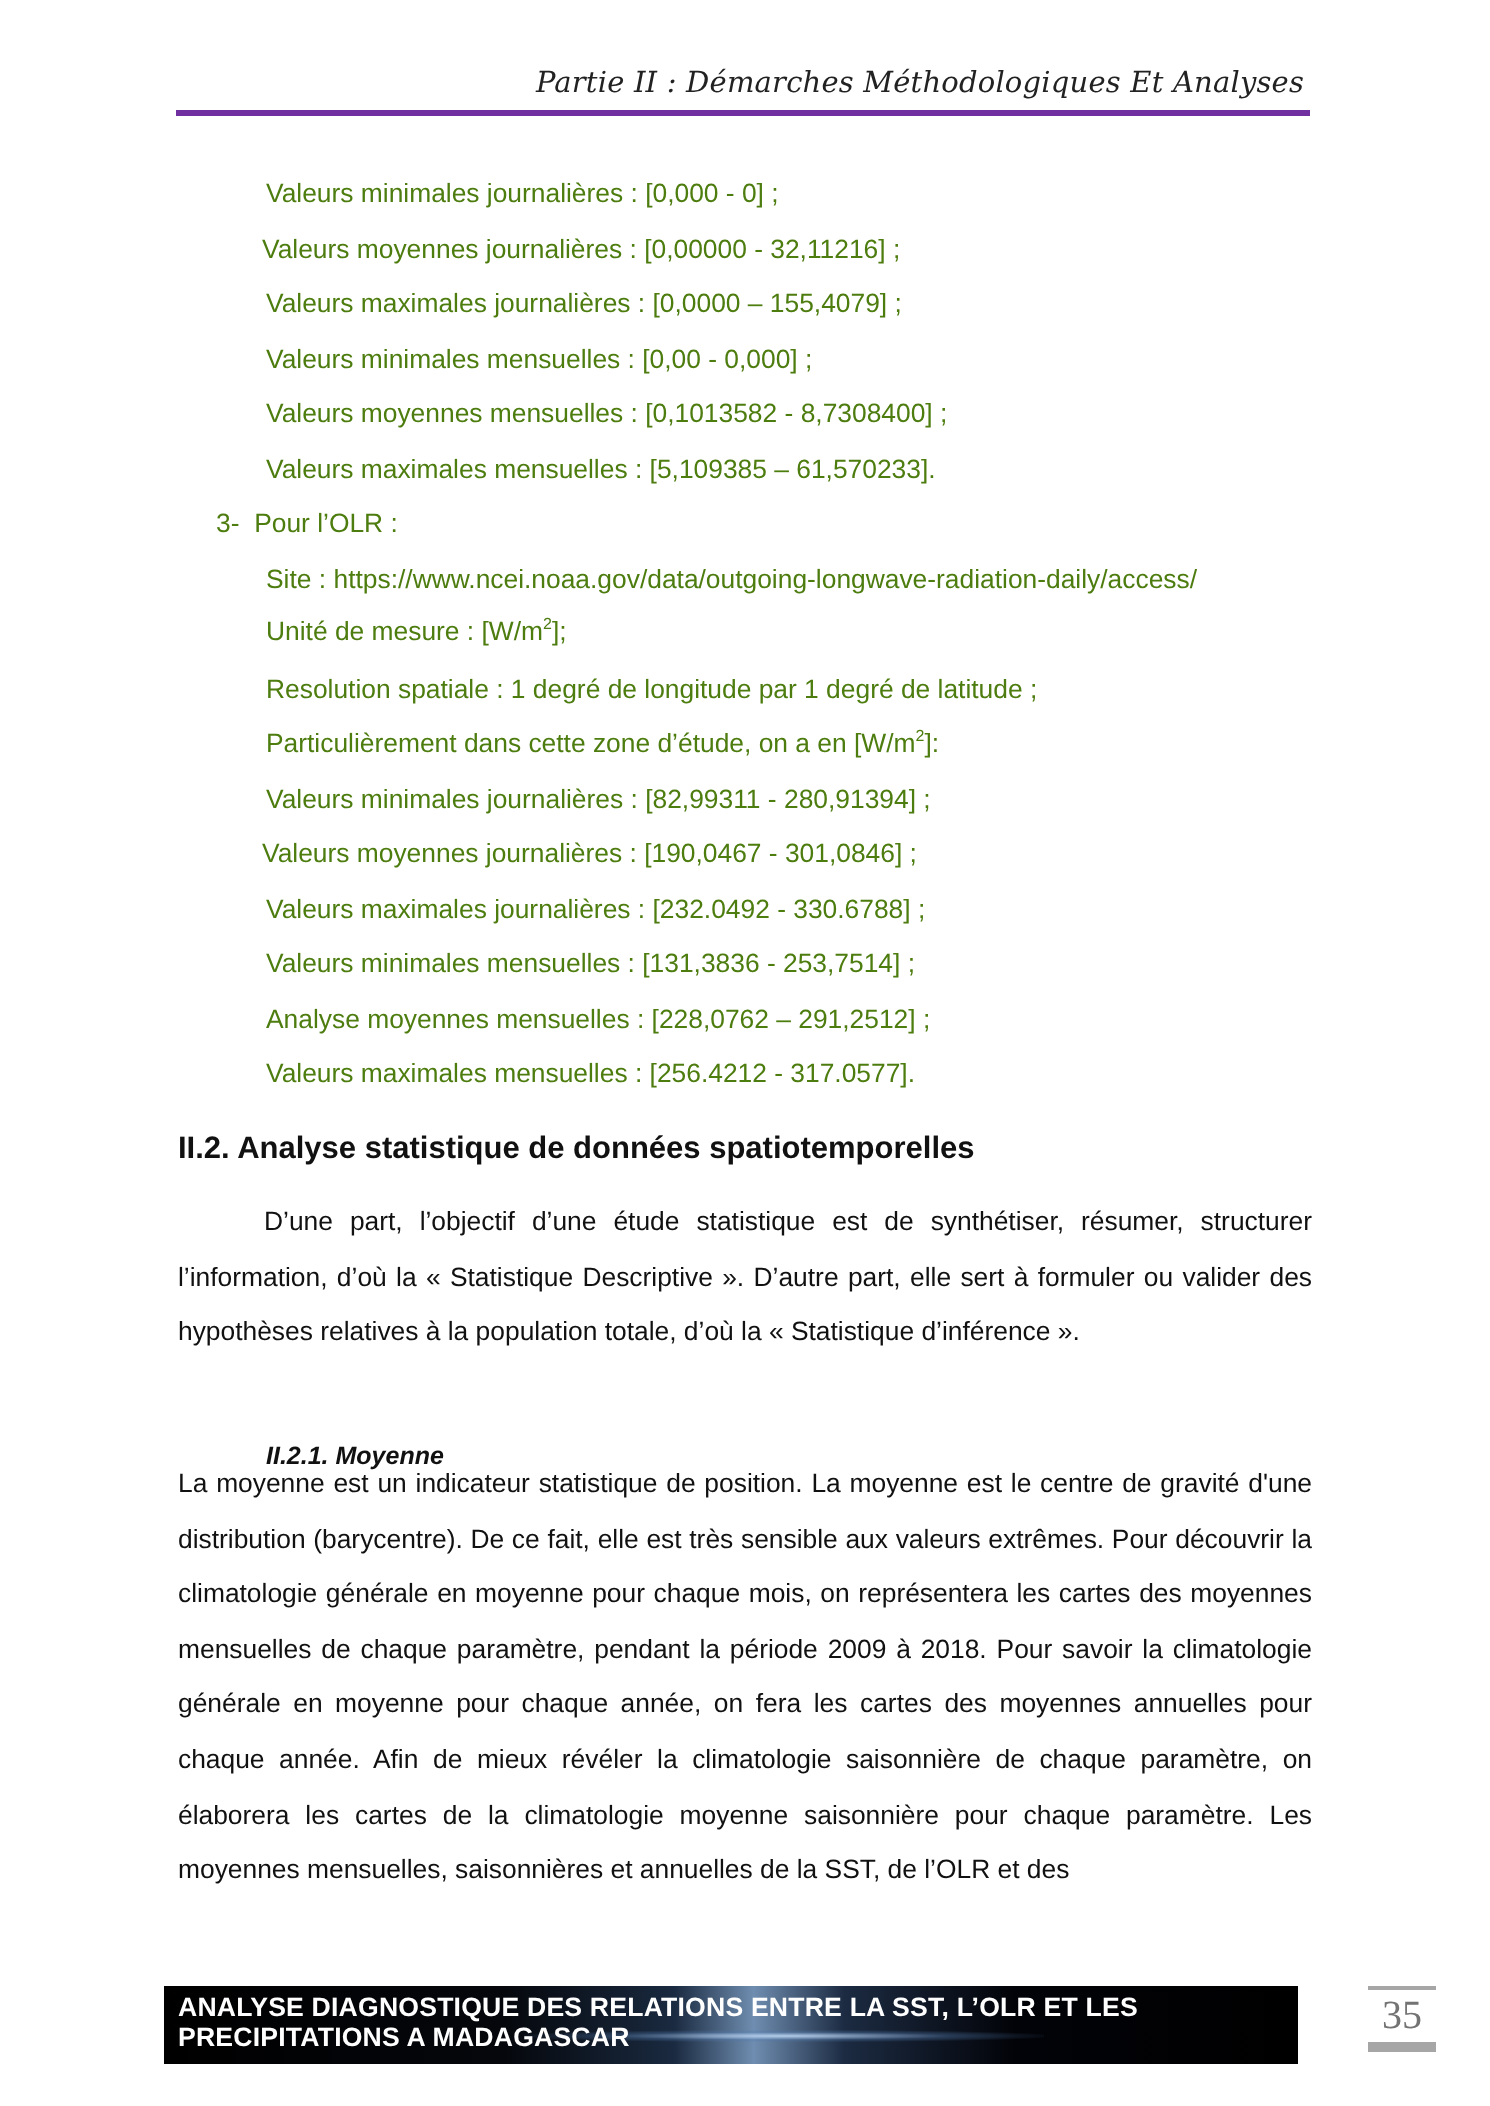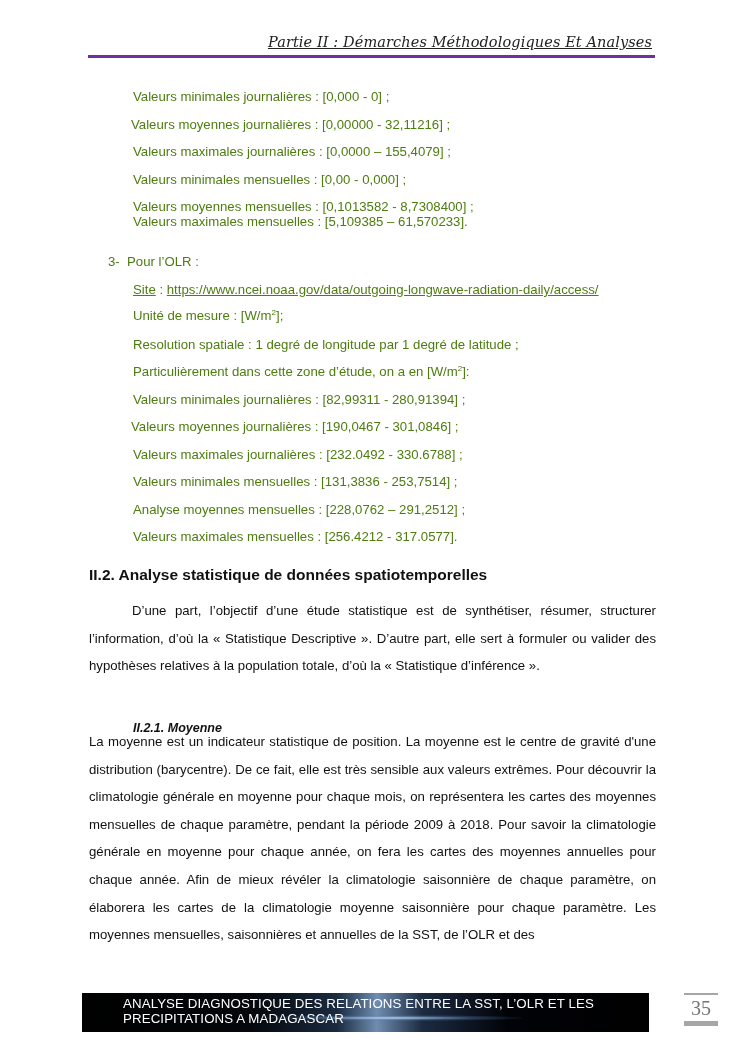--- a/index.html
+++ b/index.html
@@ -1,55 +1,55 @@
 <!DOCTYPE html>
 <html><head>
   <meta charset="utf-8">
   <style>
     html, body { margin: 0; padding: 0; background: #ffffff; }
     body { width: 745px; height: 1053px; position: relative; overflow: hidden;
            font-family: "Liberation Sans", sans-serif; color: #111; }
     .header-title { position: absolute; top: 34px; right: 93px; font-family: "DejaVu Serif", serif;
-           font-style: italic; font-size: 14.5px; color: #222; letter-spacing: 0.1px; text-decoration: underline; }
+           font-style: italic; font-size: 14.5px; color: #222; letter-spacing: 0.1px; }
     .header-rule { position: absolute; top: 55px; left: 88px; width: 567px; height: 3px; background: #7030a0; }
     .line { position: absolute; font-size: 13.2px; white-space: nowrap; color: #4d7c0f; }
     .ind1 { left: 133px; }
     .ind1b { left: 131px; }
     .num { left: 108px; }
     sup { font-size: 8px; vertical-align: super; line-height: 0; }
-    .u { text-decoration: underline; }
+    .u { }
     .h2 { position: absolute; left: 89px; top: 566px; font-size: 15.5px; font-weight: bold; color: #111; }
     .h3 { position: absolute; left: 133px; top: 697px; font-size: 12.5px; font-weight: bold; font-style: italic; margin-top: 24px; }
     .para { position: absolute; left: 89px; width: 567px; font-size: 13.2px; line-height: 27.6px;
             text-align: justify; color: #111; }
     .para .indent { display: inline-block; width: 43px; }
     .footer-banner { position: absolute; left: 82px; top: 993px; width: 567px; height: 39px;
             background: linear-gradient(90deg, #000 0%, #05070c 30%, #1a2a40 45%, #6f8db0 52%, #1c2b42 60%, #020308 75%, #000 100%); }
     .footer-banner::after { content: ""; position: absolute; left: 180px; top: 22px; width: 260px; height: 6px;
             background: radial-gradient(ellipse at center, rgba(190,215,245,0.9) 0%, rgba(80,120,170,0.4) 45%, rgba(0,0,0,0) 75%); }
-    .footer-text { position: absolute; left: 7px; top: 3px; z-index: 2; color: #fff; font-weight: normal;
-            font-size: 13.3px; line-height: 15px; letter-spacing: 0.1px; margin-left: 34px; }
+    .footer-text { position: absolute; left: 7px; top: 3px; z-index: 2; color: #fff; font-weight: bold;
+            font-size: 13.3px; line-height: 15px; letter-spacing: 0.1px; }
     .page-num-box { position: absolute; left: 684px; top: 993px; width: 34px; height: 33px; }
     .page-num-box .bar-top { position: absolute; top: 0; left: 0; width: 34px; height: 2px; background: #a6a6a6; }
     .page-num-box .bar-bot { position: absolute; bottom: 0; left: 0; width: 34px; height: 5px; background: #a6a6a6; }
     .page-num { position: absolute; top: 4px; left: 0; width: 34px; text-align: center;
             font-family: "Liberation Serif", serif; font-size: 20px; color: #737373; }
   </style>
 </head>
 <body>
 
 <div class="header-title">Partie II : Démarches Méthodologiques Et Analyses</div>
 <div class="header-rule"></div>
 
 <div class="line ind1" style="top:89px">Valeurs minimales journalières : [0,000 - 0] ;</div>
 <div class="line ind1b" style="top:117px">Valeurs moyennes journalières : [0,00000 - 32,11216] ;</div>
 <div class="line ind1" style="top:144px">Valeurs maximales journalières : [0,0000 – 155,4079] ;</div>
 <div class="line ind1" style="top:172px">Valeurs minimales mensuelles : [0,00 - 0,000] ;</div>
 <div class="line ind1" style="top:199px">Valeurs moyennes mensuelles : [0,1013582 - 8,7308400] ;</div>
-<div class="line ind1" style="top:214px">Valeurs maximales mensuelles : [5,109385 – 61,570233].</div>
+<div class="line ind1" style="top:227px">Valeurs maximales mensuelles : [5,109385 – 61,570233].</div>
 
 <div class="line num" style="top:254px">
   <span>3-</span>&nbsp;&nbsp;<span>Pour l’OLR :</span>
 </div>
 <div class="line ind1" style="top:282px">
   <span class="u">Site</span><span> : </span><span class="u">https://www.ncei.noaa.gov/data/outgoing-longwave-radiation-daily/access/</span>
 </div>
 <div class="line ind1" style="top:308px">
   <span>Unité de mesure : [W/m</span><sup>2</sup><span>];</span>
 </div>

